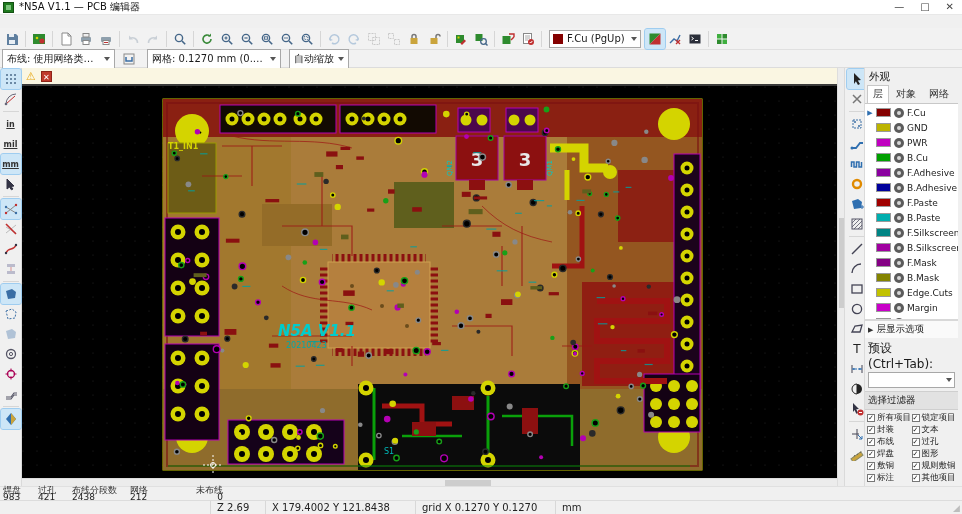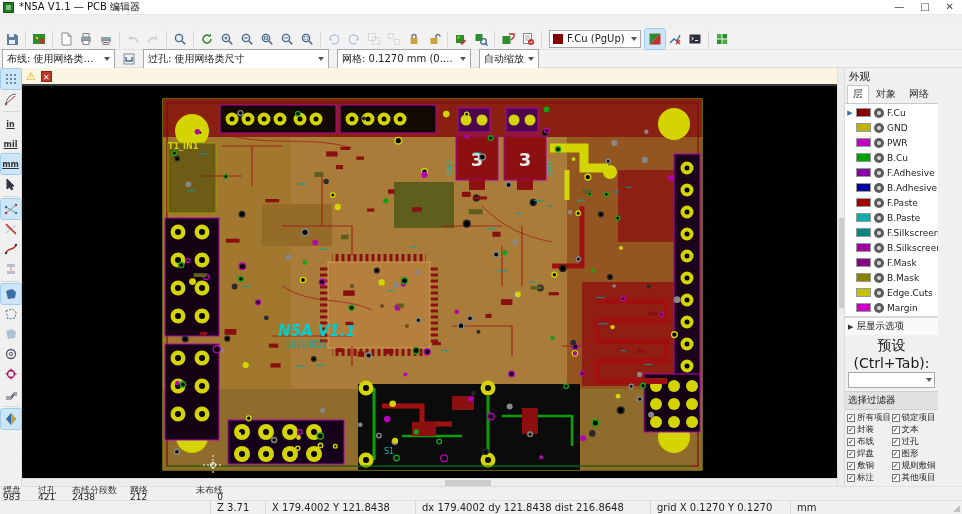--- a/index.html
+++ b/index.html
@@ -39,36 +39,36 @@
   #warnbar .wicon{color:#e6a817;font-size:11px;line-height:11px;}
   #warnbar .wtxt{font-size:10.5px;color:#222;flex:1;white-space:nowrap;overflow:hidden;}
   #warnbar .wclose{width:11px;height:11px;background:#c0392b;color:#fff;font-size:8px;line-height:11px;text-align:center;border:1px solid #8e2418;box-sizing:border-box;}
   #pcbcanvas{flex:1;background:#000;position:relative;overflow:hidden;}
   #pcbcanvas svg{display:block;}
   #hscroll{height:8px;background:#ececec;position:relative;flex:none;border-top:1px solid #ddd;box-sizing:border-box;}
   #hscroll .thumb{position:absolute;left:423px;top:1px;width:46px;height:6px;background:#cdcdcd;}
   #vscroll{position:absolute;left:837px;top:68px;width:7px;height:418px;background:#ececec;border-left:1px solid #ddd;box-sizing:border-box;}
   #vscroll .thumb{position:absolute;left:1px;top:150px;width:5px;height:90px;background:#cdcdcd;}
   
-  #rightpanel{position:absolute;left:844px;top:68px;width:94px;height:418px;background:#f0f0f0;box-sizing:border-box;display:flex;flex-direction:column;border-left:1px solid #dadada;}
+  #rightpanel{position:absolute;left:864px;top:68px;width:94px;height:418px;background:#f0f0f0;box-sizing:border-box;display:flex;flex-direction:column;border-left:1px solid #dadada;}
   #rightpanel .ptitle{font-size:10.5px;padding:2px 4px 1px;color:#111;}
   #ltabs{display:flex;border-bottom:1px solid #c8c8c8;padding:0 2px;gap:1px;}
   #ltabs .tab{font-size:10px;padding:1px 5px 2px;border:1px solid transparent;border-bottom:none;color:#333;}
   #ltabs .tab.sel{background:#fff;border-color:#c8c8c8;}
   #layers-list{background:#fff;height:242px;overflow:hidden;border-bottom:1px solid #d8d8d8;padding-top:1px;}
   .lrow{display:flex;align-items:center;height:15px;padding-left:2px;gap:3px;}
   .lmark{width:6px;font-size:7px;color:#2f6fb0;flex:none;text-align:center;}
   .lsw{width:15px;height:9px;border:1px solid #999;box-sizing:border-box;flex:none;}
   .leye{width:10px;height:10px;border-radius:50%;background:#5c5c5c;flex:none;position:relative;}
   .leye::after{content:"";position:absolute;left:3px;top:3px;width:4px;height:4px;border-radius:50%;background:#d8d8d8;}
   .lname{font-size:9px;color:#222;white-space:nowrap;}
   #panelbottom{margin-top:auto;display:flex;flex-direction:column;}
   #layerdisp{display:flex;align-items:center;gap:3px;font-size:9.5px;padding:2px 3px;border-top:1px solid #d8d8d8;background:#fafafa;}
   #layerdisp .arr{font-size:7px;color:#333;}
-  #presetlbl{font-size:14px;padding:2px 3px 1px;text-align:center;}
+  #presetlbl{font-size:12px;padding:2px 3px 1px;}
   #presetdd{height:16px;margin:0 3px 3px;background:#fff;border:1px solid #a8a8a8;display:flex;align-items:center;justify-content:flex-end;padding-right:2px;box-sizing:border-box;}
   #sfheader{background:#e2e2e2;font-size:9.5px;padding:2px 3px;border-top:1px solid #cfcfcf;border-bottom:1px solid #cfcfcf;}
   #sfgrid{display:grid;grid-template-columns:1fr 1fr;padding:2px 2px 3px;row-gap:1px;}
   .cbrow{display:flex;align-items:center;gap:2px;height:11px;}
   .cb{width:8px;height:8px;border:1px solid #777;background:#fff;box-sizing:border-box;font-size:7px;line-height:6px;text-align:center;color:#222;flex:none;}
   .cblbl{font-size:8.5px;white-space:nowrap;color:#222;}
   
   #status1{position:absolute;left:0;top:486px;width:962px;height:14px;background:#f0f0f0;display:flex;box-sizing:border-box;padding-left:3px;border-top:1px solid #e0e0e0;}
   .s1c{display:flex;flex-direction:column;font-size:9px;line-height:7px;color:#222;}
   .s1c .lab{color:#333;}
@@ -305,24 +305,20 @@
     <div class="dd" style="width:113px">
       <span class="dtxt">布线: 使用网络类宽度</span>
         <span class="ddarrow"></span>
     </div>
     <span class="tb">
         <svg viewBox="0 0 14 14" width="14" height="14">
           <rect x="2" y="2" width="10" height="10" fill="none" stroke="#888"></rect>
           <path d="M4 5v4h6V5" fill="none" stroke="#3a6ea5" stroke-width="1.5"></path>
         </svg>
       </span>
-    <div class="dd" style="width:186px">
-      <span class="dtxt">过孔: 使用网络类尺寸</span>
-        <span class="ddarrow"></span>
-    </div>
     <div class="dd" style="width:134px;margin-left:4px">
       <span class="dtxt">网格: 0.1270 mm (0.0050 in)</span>
         <span class="ddarrow"></span>
     </div>
     <div class="dd" style="width:60px;margin-left:4px">
       <span class="dtxt">自动缩放</span>
         <span class="ddarrow"></span>
     </div>
   </div>
 
@@ -1205,21 +1201,20 @@
         <span class="lab">网络</span>
         <span>212</span>
       </span>
       <span class="s1c" style="width: 60px; align-items: flex-end;">
         <span class="lab">未布线</span>
         <span>0</span>
       </span>
     </div>
   <div id="status2">
     <span style="width:210px;flex:none;"></span>
-    <span class="s2c" style="width:55px">Z 3.71</span>
+    <span class="s2c" style="width:55px">Z 2.69</span>
     <span class="s2c" style="width:150px">X 179.4002 Y 121.8438</span>
-    <span class="s2c" style="width:235px">dx 179.4002  dy 121.8438  dist 216.8648</span>
     <span class="s2c" style="width:140px">grid X 0.1270  Y 0.1270</span>
     <span class="s2c" style="width:95px">mm</span>
     <span id="grip">◢</span>
   </div>
 
 </div>
 
 </body></html>

